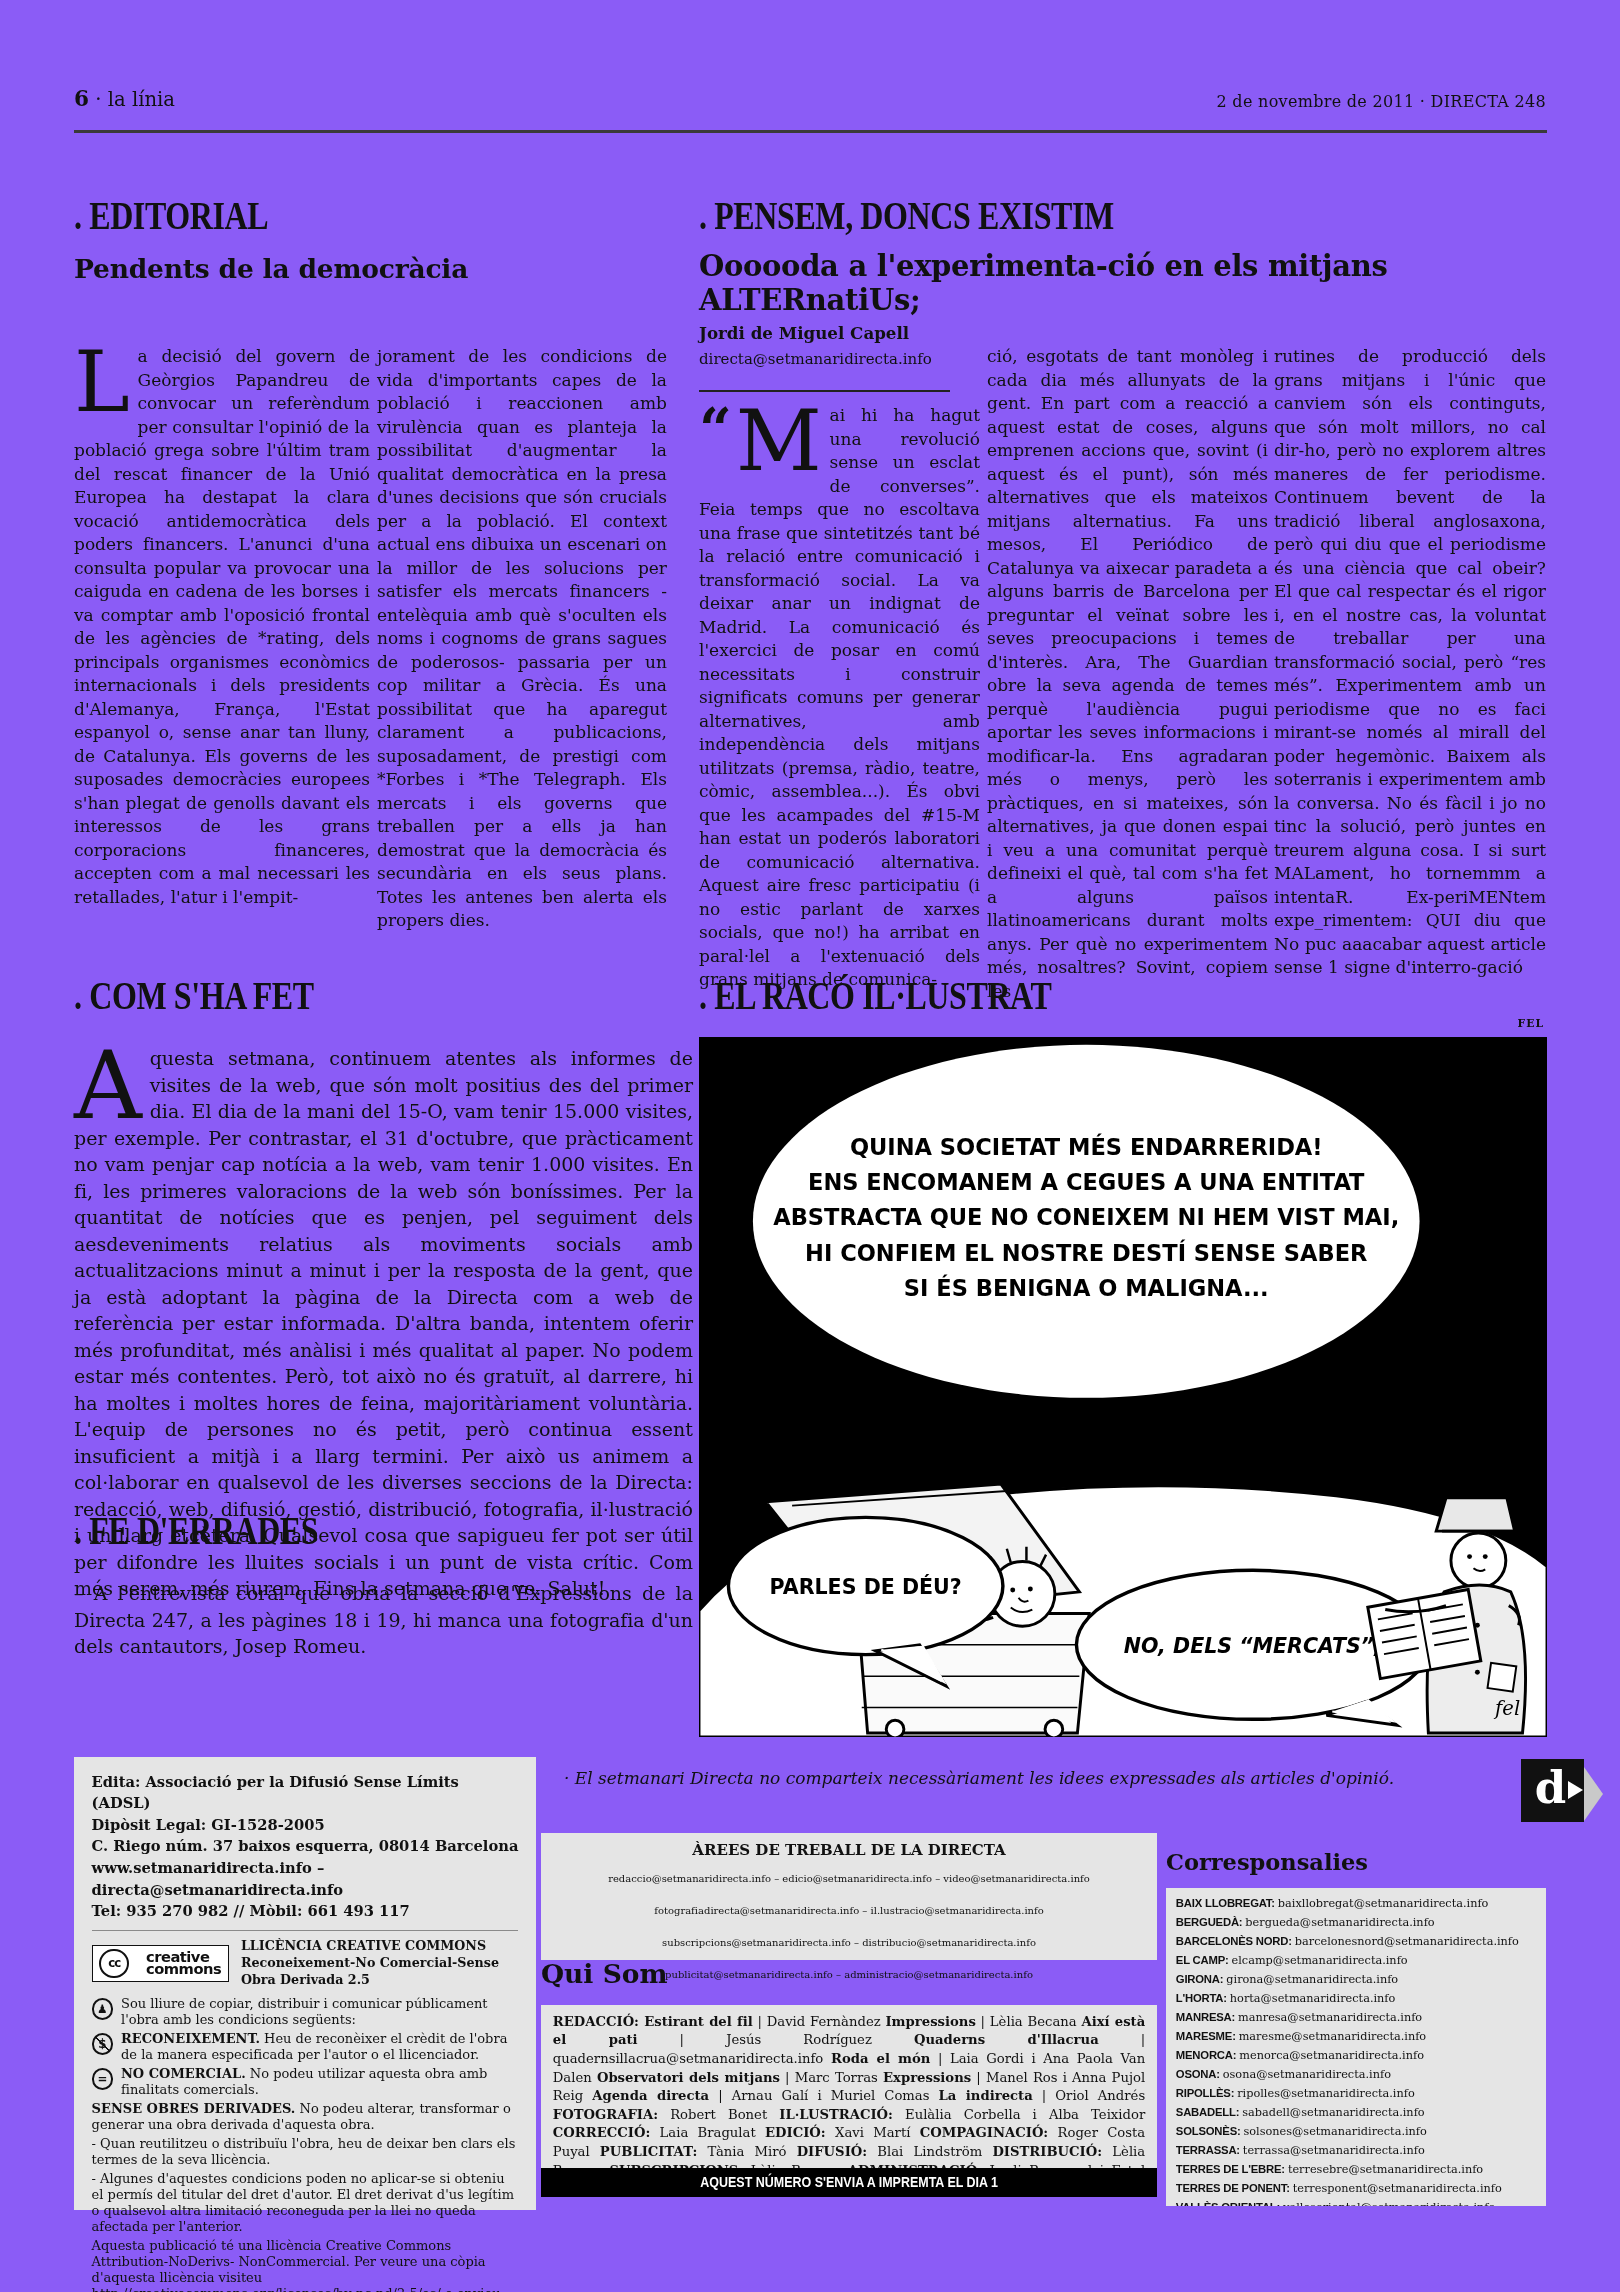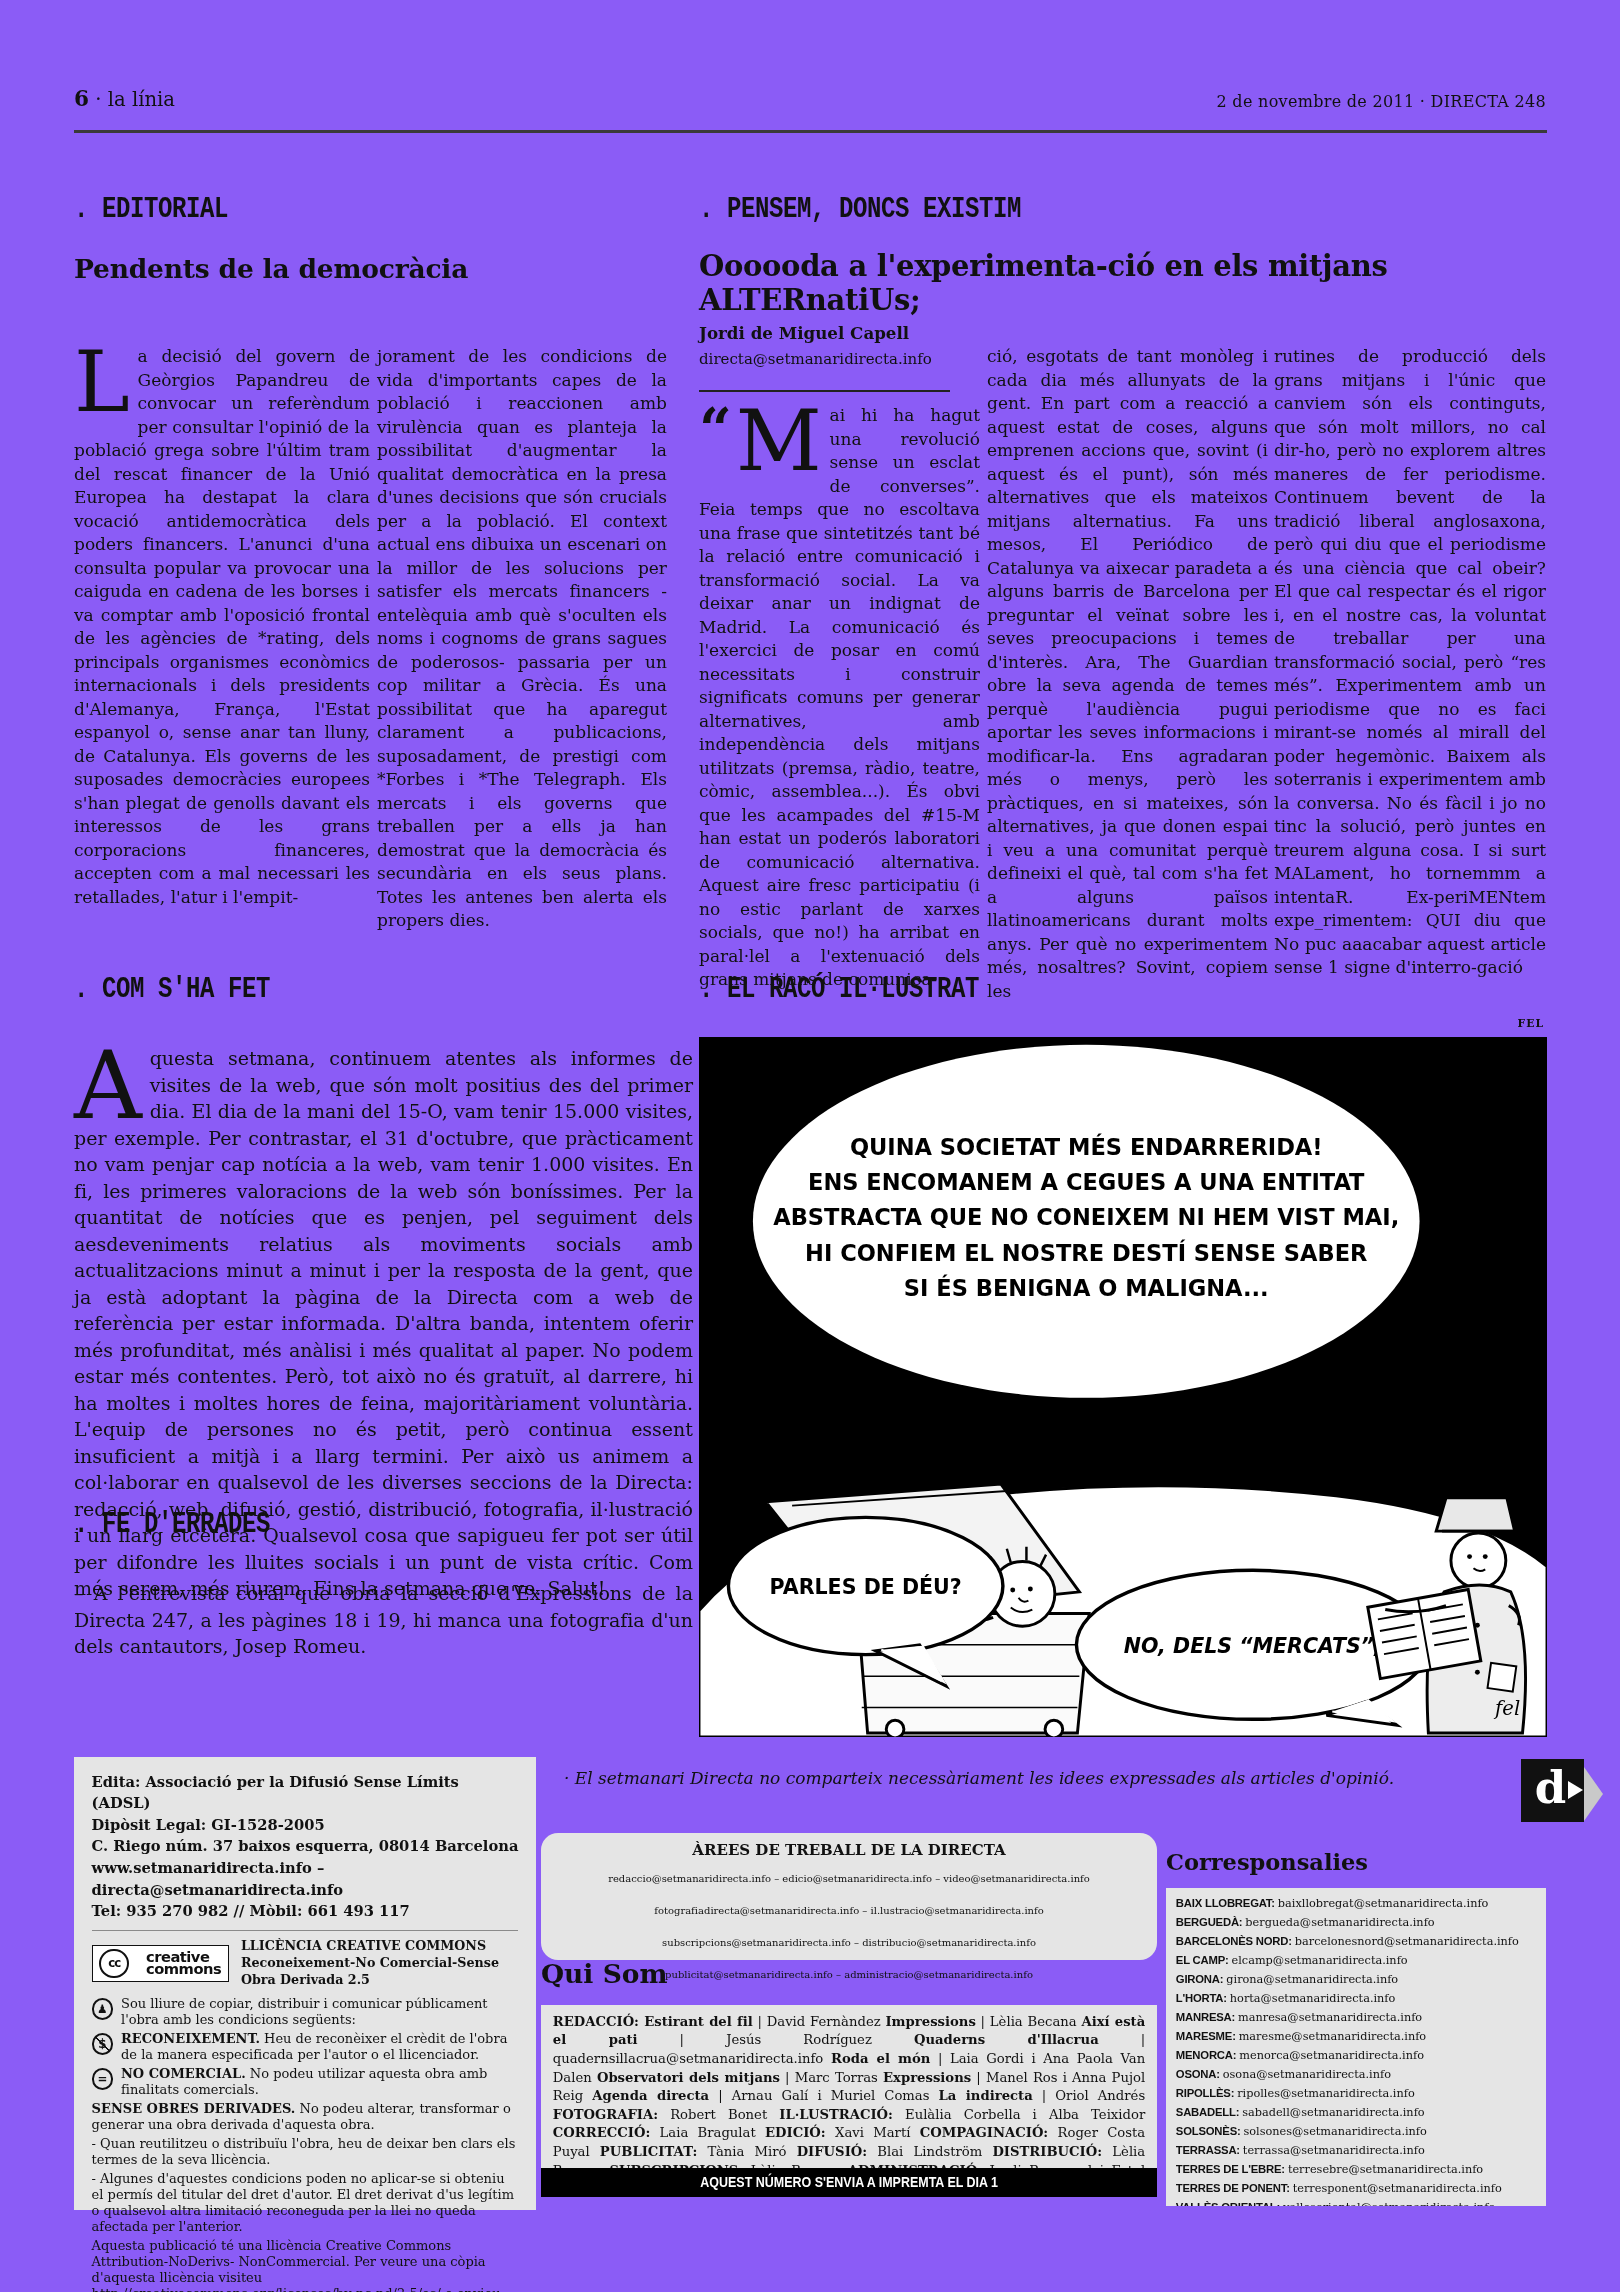--- a/index.html
+++ b/index.html
@@ -7,21 +7,21 @@
         font-family:"DejaVu Serif",serif;overflow:hidden;margin:0 auto;}
   .abs{position:absolute;}
 
   
   .hdr-left{left:74px;top:86px;font-size:19.6px;}
   .hdr-left b{font-size:21.6px;}
   .hdr-right{right:74px;top:92px;font-size:16px;letter-spacing:0.3px;}
   .hdr-rule{left:74px;top:130px;width:1473px;height:2.9px;background:#3a3a3a;}
 
   
-  .sechead{font-family:Liberation Mono, monospace;font-weight:700;font-size:30px;
+  .sechead{font-family:Liberation Serif, serif;font-weight:700;font-size:40px;
            white-space:nowrap;}
   .sechead .sq{display:inline-block;transform:scaleX(.8);transform-origin:0 50%;letter-spacing:-0.5px;}
 
   .ed-headline{left:74px;top:253px;font-weight:700;font-size:26.5px;letter-spacing:-0.2px;}
   .pn-headline{left:699px;top:249px;width:863px;font-weight:700;font-size:29px;letter-spacing:-0.3px;}
 
   .byline-name{left:699px;top:323px;font-weight:700;font-size:16.7px;}
   .byline-email{left:699px;top:350px;font-size:15px;}
   .byline-rule{left:699px;top:390px;width:251px;height:2px;background:#222;}
 
@@ -66,21 +66,21 @@
   .lic-plain{margin-bottom:2.9px;}
 
   .statements{left:564px;top:1764px;width:931px;font-style:italic;font-size:17px;line-height:28px;}
 
   .dlogo{left:1521px;top:1759px;width:84px;height:74px;}
   .dlogo .blk{position:absolute;left:0;top:0;width:63px;height:63px;background:#111;}
   .dlogo .d{position:absolute;left:13.7px;top:2px;color:#fff;font-weight:700;font-size:45px;font-family:"DejaVu Serif",serif;}
   .dlogo .arrow{position:absolute;left:47px;top:21.6px;width:0;height:0;border-top:9.8px solid transparent;border-bottom:9.8px solid transparent;border-left:15.7px solid #fff;}
   .dlogo .shadow{position:absolute;left:63px;top:7.8px;width:0;height:0;border-top:27.4px solid transparent;border-bottom:27.4px solid transparent;border-left:19.6px solid #c9c9c9;}
 
-  .areesbox{left:541px;top:1833px;width:616px;height:127px;text-align:center;padding-top:7.8px;box-sizing:border-box;border-radius:17px;}
+  .areesbox{left:541px;top:1833px;width:616px;height:127px;text-align:center;padding-top:7.8px;box-sizing:border-box;}
   .arees-title{font-weight:700;font-size:15px;margin-bottom:3.9px;}
   .arees-line{font-size:10px;line-height:32px;}
 
   .quisom-h{left:541px;top:1958px;font-weight:700;font-size:26.5px;}
   .quisombox{left:541px;top:2005px;width:616px;height:163px;padding:7.8px 11.8px;box-sizing:border-box;
              font-size:13.2px;line-height:18.6px;text-align:justify;overflow:hidden;}
   .printbar{left:541px;top:2168px;width:616px;height:29px;background:#000;color:#fff;text-align:center;}
   .printbar span{display:inline-block;font-family:"Liberation Sans",sans-serif;font-weight:700;font-size:14.7px;line-height:29px;transform:scaleX(.85);}
 
   .corr-h{left:1166px;top:1849px;font-weight:700;font-size:22.5px;}

